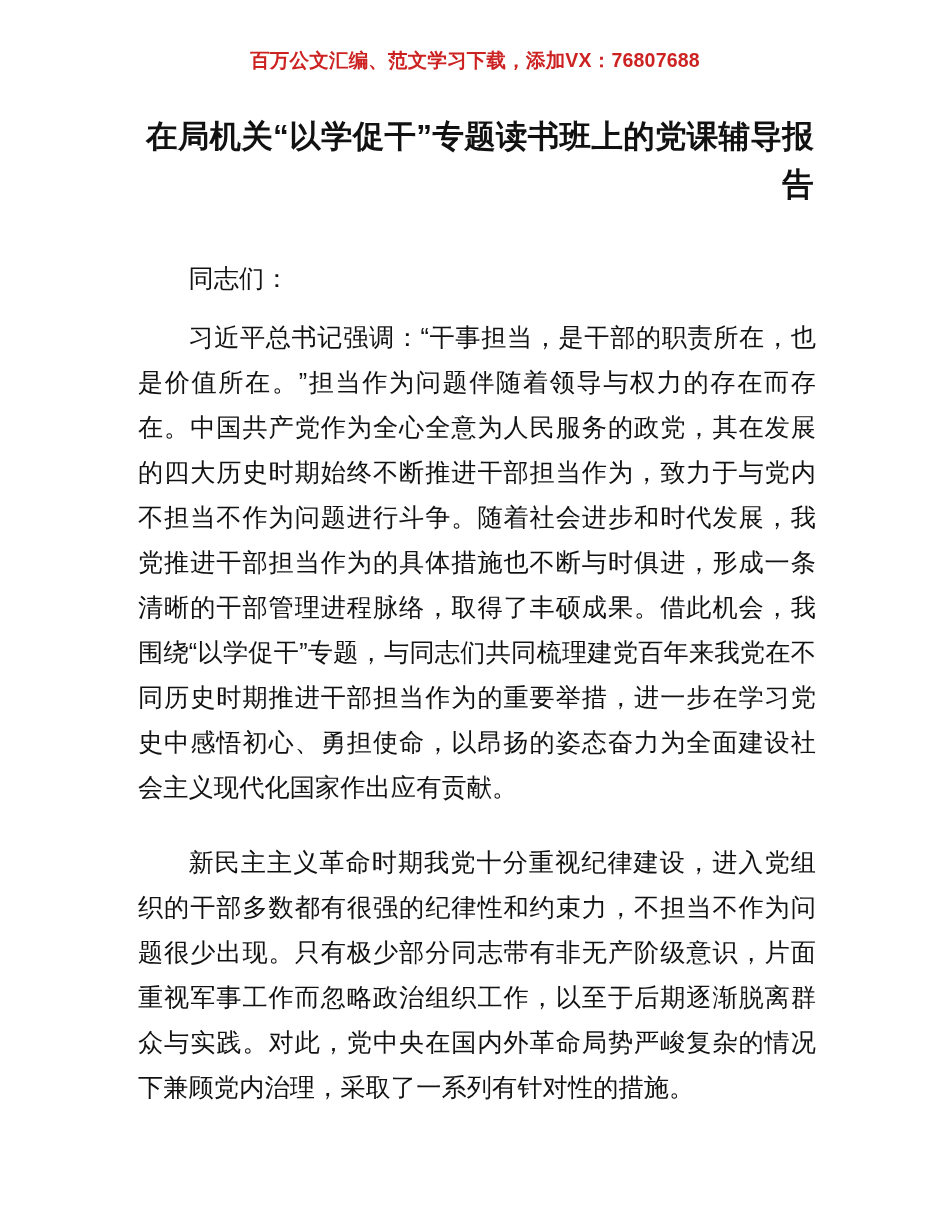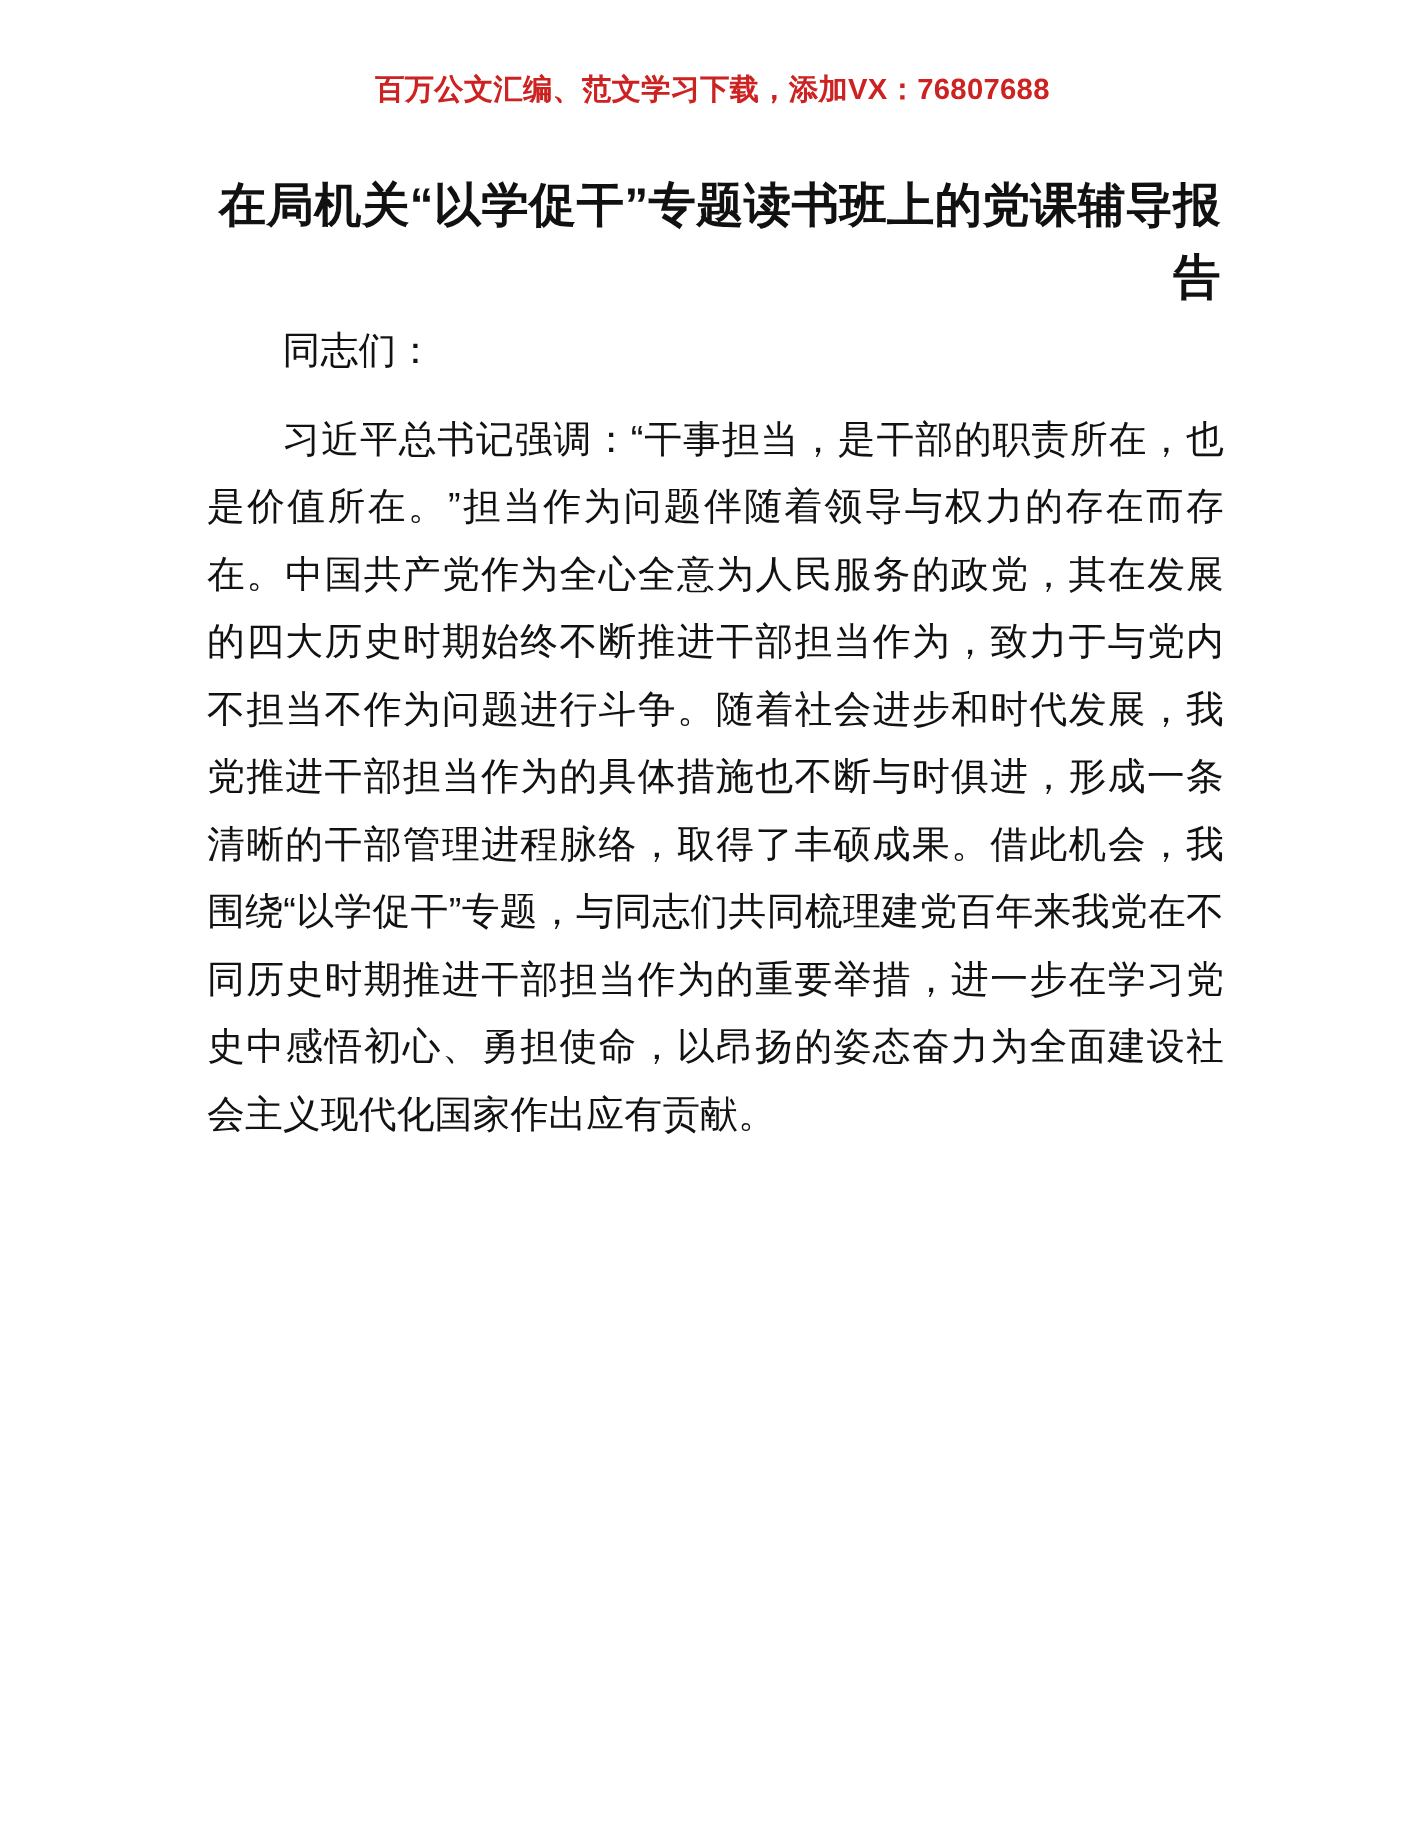--- a/index.html
+++ b/index.html
@@ -72,20 +72,21 @@
     color: #121212;
   }
 
   .para.indent {
     text-indent: 2em;
   }
 
   .para.salutation {
     text-indent: 2em;
     margin-bottom: 0px;
+    margin-top: 44px;
   }
 
   .gap-sm { height: 14px; }
   .gap-md { height: 16px; }
 
   .heading-1 {
     font-size: 25.2px;
     line-height: 45px;
     text-indent: 2em;
     color: #121212;
@@ -113,19 +114,20 @@
 
     <div class="gap-sm"></div>
 
     <div class="para indent">习近平总书记强调：“干事担当，是干部的职责所在，也是价值所在。”担当作为问题伴随着领导与权力的存在而存在。中国共产党作为全心全意为人民服务的政党，其在发展的四大历史时期始终不断推进干部担当作为，致力于与党内不担当不作为问题进行斗争。随着社会进步和时代发展，我党推进干部担当作为的具体措施也不断与时俱进，形成一条清晰的干部管理进程脉络，取得了丰硕成果。借此机会，我围绕“以学促干”专题，与同志们共同梳理建党百年来我党在不同历史时期推进干部担当作为的重要举措，进一步在学习党史中感悟初心、勇担使命，以昂扬的姿态奋力为全面建设社会主义现代化国家作出应有贡献。</div>
 
     <div class="gap-md"></div>
 
 
     <div class="gap-sm"></div>
 
+    <div class="para indent">新民主主义革命时期我党十分重视纪律建设，进入党组织的干部多数都有很强的纪律性和约束力，不担当不作为问题很少出现。只有极少部分同志带有非无产阶级意识，片面重视军事工作而忽略政治组织工作，以至于后期逐渐脱离群众与实践。对此，党中央在国内外革命局势严峻复杂的情况下兼顾党内治理，采取了一系列有针对性的措施。</div>
 
     <div class="gap-md"></div>
 
 
   </div>
 
 </div>
 
 </body></html>

